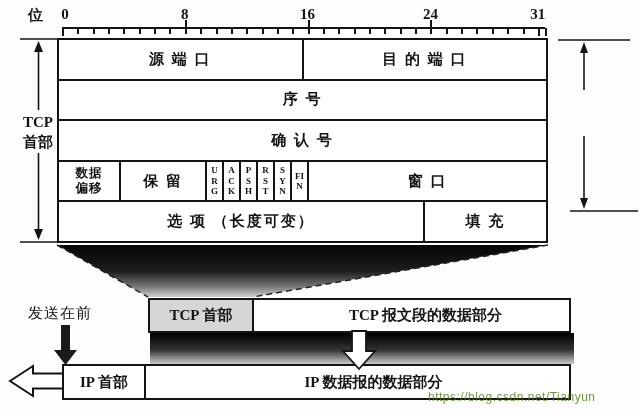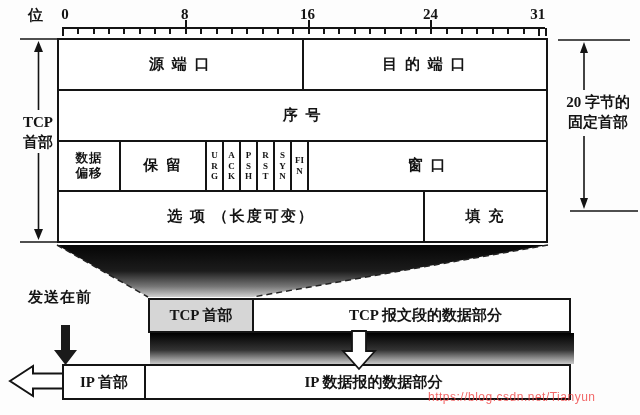--- a/index.html
+++ b/index.html
@@ -56,26 +56,26 @@
   .tcpbar .hdr{width:104px;background:#d6d6d6;border-right:2px solid var(--ink);box-sizing:border-box;}
   .barcell{display:flex;align-items:center;justify-content:center;font-size:15px;font-weight:bold;white-space:pre;}
   .tcpbar .dat{flex:1;padding-left:28px;}
   .ipbar{
     position:absolute;left:62px;top:364px;width:509px;height:36px;background:#fff;
     border:2px solid var(--ink);box-sizing:border-box;display:flex;z-index:4;
   }
   .ipbar .hdr{width:82px;border-right:2px solid var(--ink);box-sizing:border-box;}
   .ipbar .dat{flex:1;margin-left:32px;}
 
-  .sent-first{position:absolute;left:28px;top:288px;width:70px;font-size:15px;font-weight:bold;letter-spacing:1px;z-index:4;}
+  .sent-first{position:absolute;left:28px;top:304px;width:70px;font-size:15px;font-weight:normal;letter-spacing:1px;z-index:4;}
 
   .watermark{
     position:absolute;left:428px;top:390px;width:212px;font-size:12px;
     font-family:"Liberation Sans","DejaVu Sans",sans-serif;
-    color:#ef4444;opacity:.8;z-index:9;letter-spacing:.5px;
+    color:#4d7c0f;opacity:.8;z-index:9;letter-spacing:.5px;
   }
 </style>
 </head>
 <body>
 
 <div id="canvas">
 
   <svg class="layer-art" width="640" height="415" viewBox="0 0 640 415">
     <defs>
       <linearGradient id="gTrap" gradientUnits="userSpaceOnUse" x1="0" y1="245" x2="0" y2="297">
@@ -166,20 +166,23 @@
 
   <div class="tbl">
     <div class="trow">
       <div class="tcell c-half">源 端 口</div>
       <div class="tcell c-half">目 的 端 口</div>
     </div>
     <div class="trow">
       <div class="tcell c-full">序 号</div>
     </div>
     <div class="trow">
+      <div class="tcell c-full">确 认 号</div>
+    </div>
+    <div class="trow">
       <div class="tcell c-offset">
         <span>数据</span>
         <span>偏移</span>
       </div>
       <div class="tcell c-reserved">保 留</div>
       <div class="tcell c-flag"><span class="flag-txt">URG</span></div>
       <div class="tcell c-flag"><span class="flag-txt">ACK</span></div>
       <div class="tcell c-flag"><span class="flag-txt">PSH</span></div>
       <div class="tcell c-flag"><span class="flag-txt">RST</span></div>
       <div class="tcell c-flag"><span class="flag-txt">SYN</span></div>
@@ -189,24 +192,20 @@
     <div class="trow">
       <div class="tcell c-options">选 项 （长度可变）</div>
       <div class="tcell c-padding">填 充</div>
     </div>
   </div>
 
   <div class="lbl-left">
     <div>TCP</div>
     <div>首部</div>
   </div>
-  <div class="lbl-right">
-    <div>20 字节的</div>
-    <div>固定首部</div>
-  </div>
 
   <div class="tcpbar">
     <div class="barcell hdr">TCP 首部</div>
     <div class="barcell dat">TCP 报文段的数据部分</div>
   </div>
 
   <div class="ipbar">
     <div class="barcell hdr">IP 首部</div>
     <div class="barcell dat">IP 数据报的数据部分</div>
   </div>

